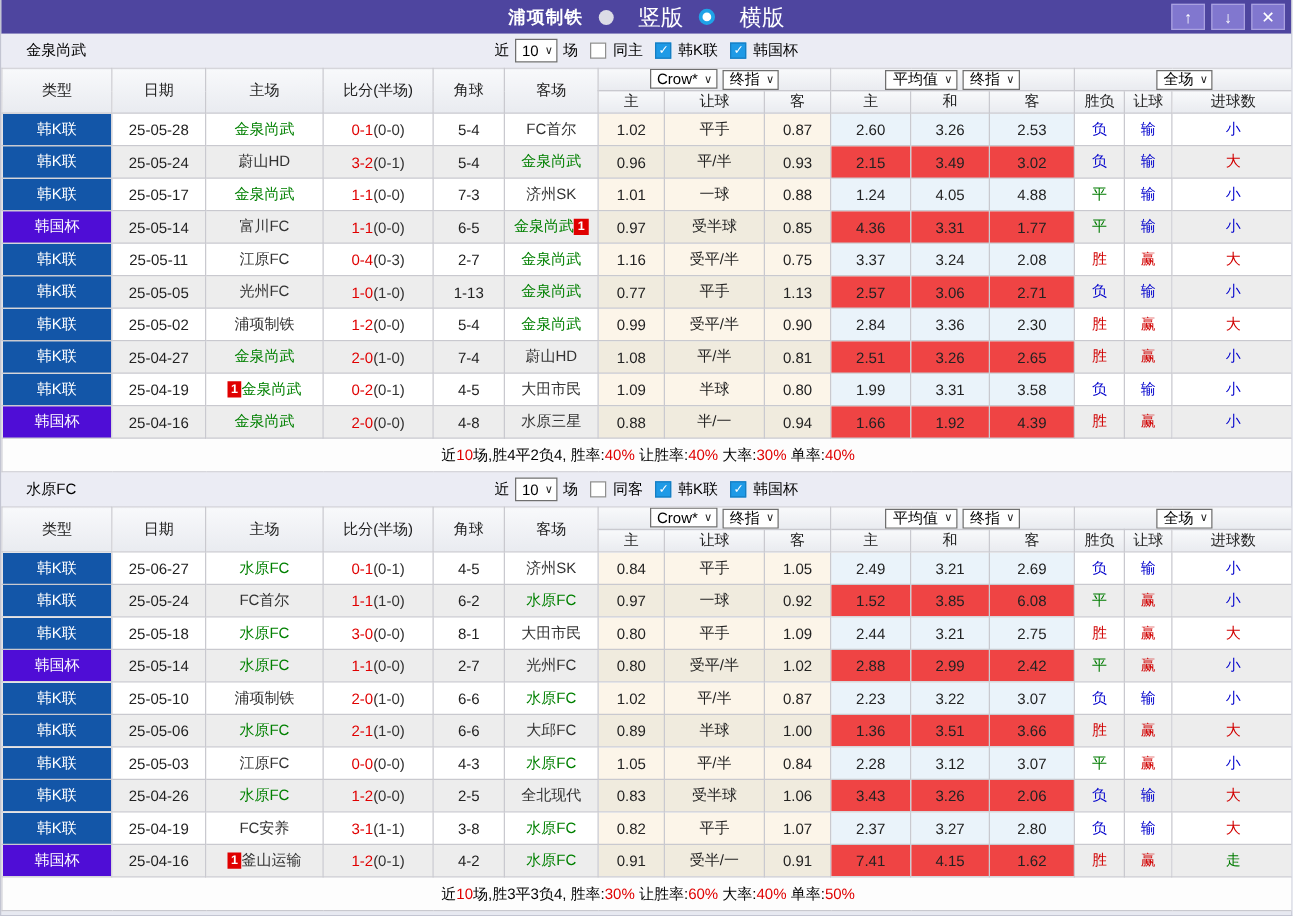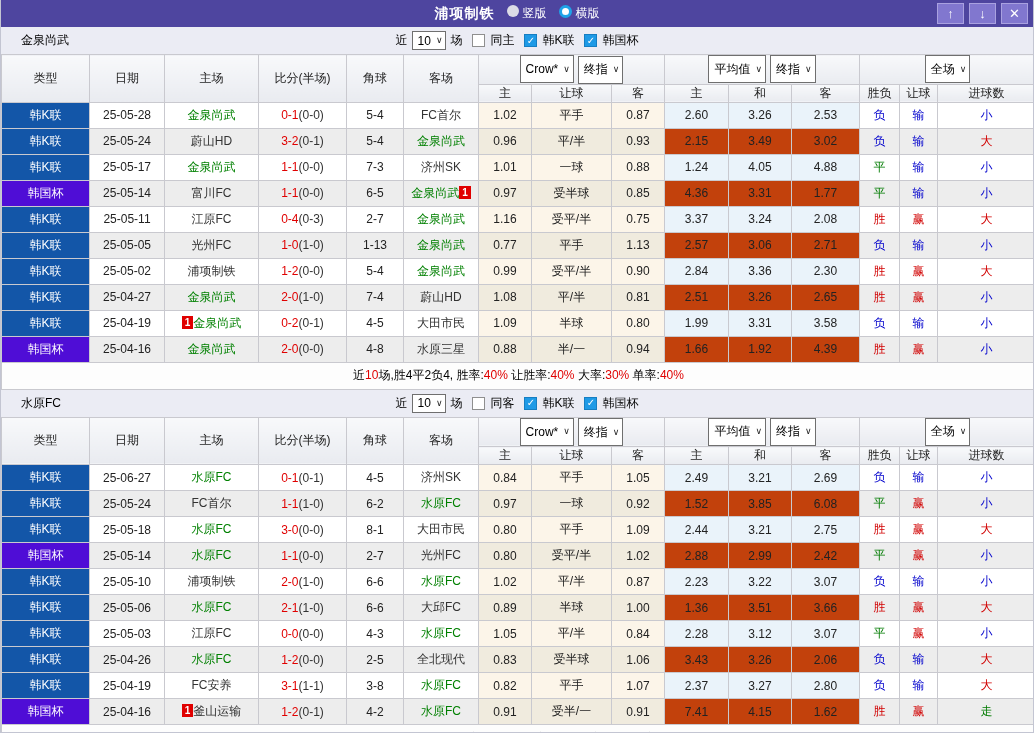--- a/index.html
+++ b/index.html
@@ -3,48 +3,48 @@
 <meta charset="utf-8">
 <style>
   *{box-sizing:border-box}
   html,body{margin:0;padding:0}
   body{font-family:"Liberation Sans","DejaVu Sans",sans-serif;font-size:12px;color:#333;background:#fff}
   .panel{width:1034px;height:733px;background:#e7e9f1;border-left:1px solid #c3c5d2;border-right:1px solid #c3c5d2;border-bottom:1px solid #c3c5d2;overflow:hidden}
   
   .titlebar{height:27px;background:#4e459f;color:#fff;display:flex;align-items:center;justify-content:center;position:relative}
   .title-group{display:flex;align-items:center;gap:12px}
   .title{font-size:14px;font-weight:bold;letter-spacing:1px}
-  .radio-opt{display:inline-flex;gap:4px;font-size:12px;cursor:default}
+  .radio-opt{display:inline-flex;align-items:center;gap:20px;font-size:18px;cursor:default}
   .radio{display:inline-block;border-radius:50%}
   .radio.gray{width:12px;height:12px;background:#dcdce6}
   .radio.blue{width:13px;height:13px;background:#fff;border:3px solid #1fa3e8}
   .win-buttons{position:absolute;right:5px;top:3px;display:flex;gap:5px}
   .win-btn{width:27px;height:21px;background:#8177cf;border:1px solid #a9a1e0;color:#fff;font-weight:bold;font-size:13px;display:flex;align-items:center;justify-content:center;cursor:default}
   
   .ctrl-bar{height:27px;background:#ebecf4;display:flex;align-items:center;justify-content:center;position:relative}
   .team-name{position:absolute;left:20px;color:#000}
   .ctrl-mid{display:flex;align-items:center;gap:4px;color:#000}
   .sel{display:inline-flex;align-items:center;background:#fff;border:1px solid #6f6f6f;height:19px;padding:0 3px 0 5px;gap:5px;cursor:default;color:#000}
   .sel-arrow{font-size:9px;line-height:1;color:#222}
   .cb{width:13px;height:13px;border:1px solid #8f8f8f;background:#fff;display:inline-flex;align-items:center;justify-content:center;font-size:10px;line-height:1;cursor:default;margin-left:6px}
   .cb.checked{background:#1e9ae6;border-color:#167ec2;color:#fff}
   .cb-label{margin-left:1px}
   
   table.grid{border-collapse:collapse;table-layout:fixed;width:1034px;background:#fff}
   .grid th,.grid td{border:1px solid #c9c9cf;text-align:center;overflow:hidden;white-space:nowrap;padding:0;height:26px;font-weight:normal}
   .grid thead th{height:18px;background:linear-gradient(#f8f9fb,#e9ebf0);color:#222}
-  .h-group .sel{height:28px;margin:0 2px}
+  .h-group .sel{height:16px;margin:0 2px}
   tr.alt td{background:#ededed}
   td.c-type{color:#fff}
   td.c-type.k{background:#1356a8}
   td.c-type.cup{background:#4f0dd6}
   td.crow{background:#fcf5e9}
   tr.alt td.crow{background:#f0ebde}
   td.avgc{background:#eaf3fa}
-  tr.alt td.avgc{background:#c2410c}
+  tr.alt td.avgc{background:#ef4444}
   .score-main{color:#e00000}
   .score-half{color:#333}
   .team-green{color:#008000}
   .badge{display:inline-block;background:#e00000;color:#fff;font-size:10px;font-weight:bold;line-height:13px;height:13px;padding:0 3px;vertical-align:1px}
   .summary-row td{background:#fdfdfd;height:27px;color:#000}
   .summary-row .red{color:#e00000}
   td.c-date,td.c-num{color:#222}
 </style>
 </head>
 <body>

